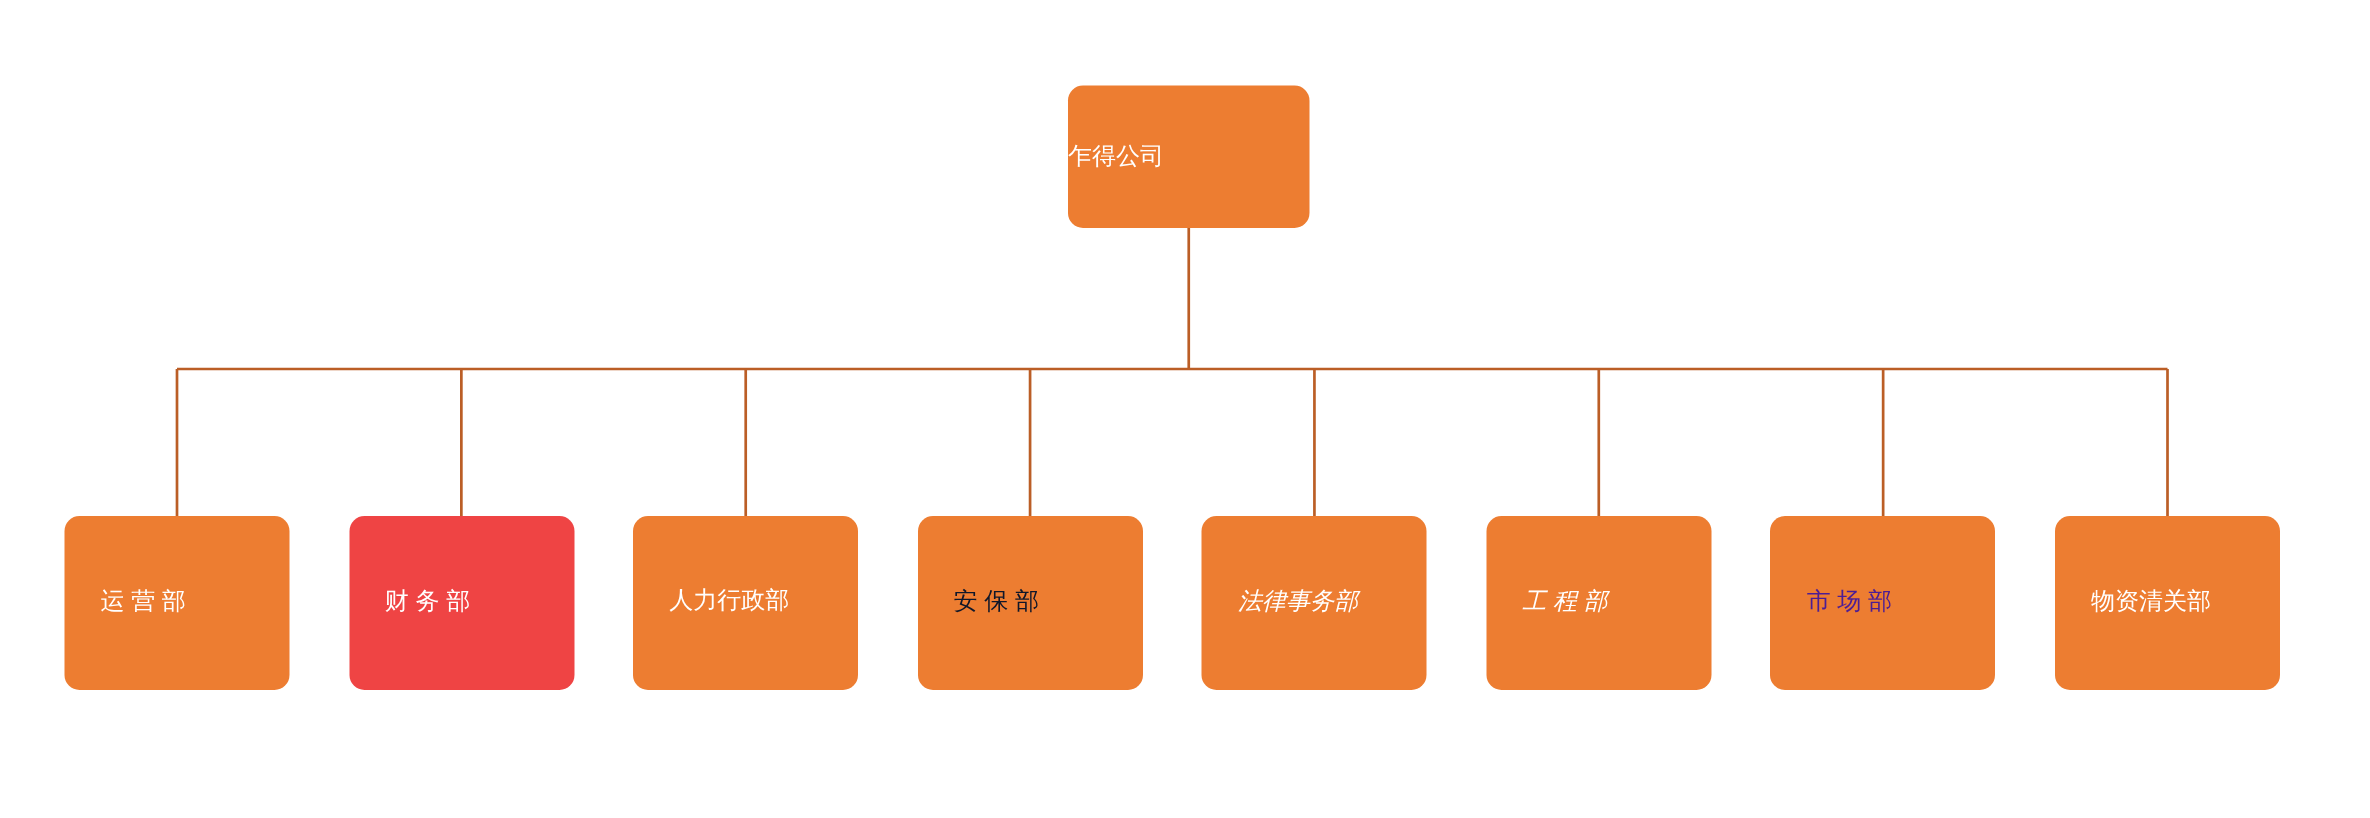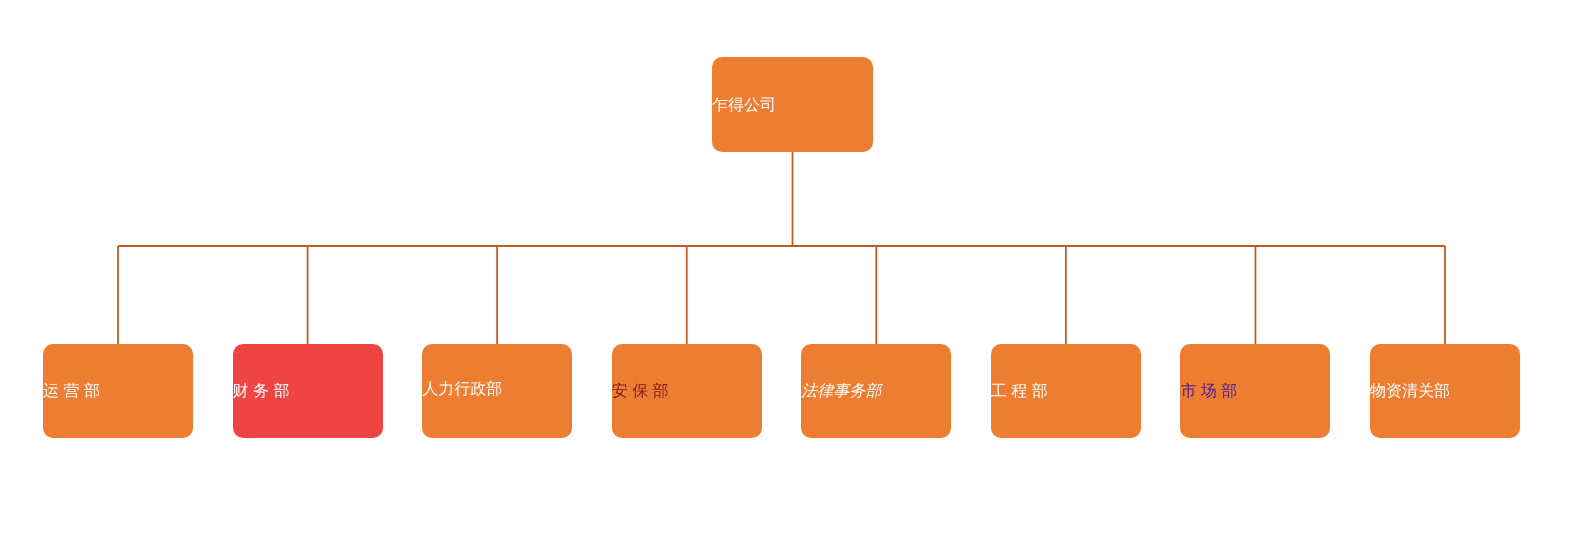--- a/index.html
+++ b/index.html
@@ -41,21 +41,22 @@
   }
   .node.root {
     left: 712px;
     top: 57px;
     width: 161px;
     height: 95px;
   }
   .node.child {
     top: 344px;
     width: 150px;
-    height: 94px;
+    height: 116px;
+    padding-left: 24px;
   }
 </style>
 </head>
 <body>
 
 <div class="canvas" style="background: rgb(255, 255, 255);">
   <svg id="connector-svg" viewBox="0 0 1580 545" xmlns="http://www.w3.org/2000/svg">
       <line x1="792.5" y1="152" x2="792.5" y2="246" stroke="#BB5E26" stroke-width="1.8"></line>
       <line x1="118" y1="246" x2="1445" y2="246" stroke="#BB5E26" stroke-width="1.8"></line>
       <line x1="118" y1="246" x2="118" y2="344" stroke="#BB5E26" stroke-width="1.8"></line>
@@ -76,27 +77,27 @@
       <div class="node child" style="left: 43px; background: rgb(237, 125, 49);">
         <span class="label" style="color: rgb(255, 255, 255);">运 营 部</span>
       </div>
       <div class="node child" style="left: 232.571px; background: #ef4444;">
         <span class="label" style="color: rgb(255, 255, 255);">财 务 部</span>
       </div>
       <div class="node child" style="left: 422.143px; background: rgb(237, 125, 49);">
         <span class="label" style="color: rgb(255, 255, 255); font-family: Liberation Mono, monospace;">人力行政部</span>
       </div>
       <div class="node child" style="left: 611.714px; background: rgb(237, 125, 49);">
-        <span class="label" style="color: #7f1d1d;">安 保 部</span>
+        <span class="label" style="color: #0f172a;">安 保 部</span>
       </div>
       <div class="node child" style="left: 801.286px; background: rgb(237, 125, 49); font-style: italic;">
         <span class="label" style="color: rgb(255, 255, 255);">法律事务部</span>
       </div>
       <div class="node child" style="left: 990.857px; background: rgb(237, 125, 49);">
-        <span class="label" style="color: rgb(255, 255, 255);">工 程 部</span>
+        <span class="label" style="color: rgb(255, 255, 255); font-style: italic;">工 程 部</span>
       </div>
       <div class="node child" style="left: 1180.43px; background: rgb(237, 125, 49);">
         <span class="label" style="color: #4c1d95;">市 场 部</span>
       </div>
       <div class="node child" style="left: 1370px; background: rgb(237, 125, 49);">
         <span class="label" style="color: rgb(255, 255, 255);">物资清关部</span>
       </div>
     </div>
 </div>
 

